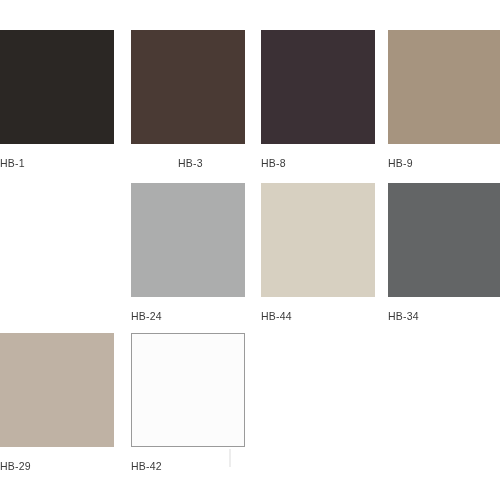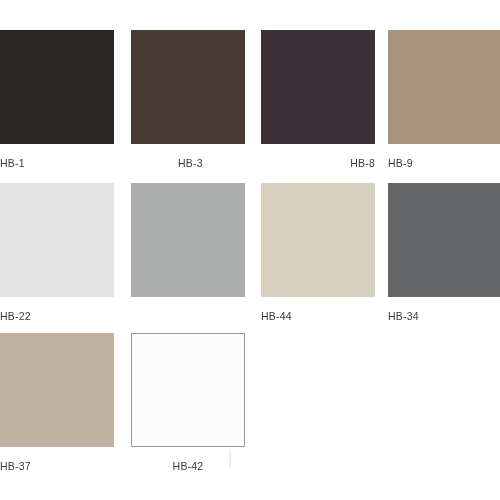--- a/index.html
+++ b/index.html
@@ -76,52 +76,49 @@
     <div class="swatch-cell col-1">
       <div class="swatch-chip" style="background: rgb(43, 39, 36);"></div>
       <div class="swatch-label" style="color: rgb(58, 58, 58);">HB-1</div>
     </div>
     <div class="swatch-cell col-2">
       <div class="swatch-chip" style="background: rgb(74, 58, 52);"></div>
       <div class="swatch-label" style="color: rgb(58, 58, 58); margin-left: 47px;">HB-3</div>
     </div>
     <div class="swatch-cell col-3">
       <div class="swatch-chip" style="background: rgb(59, 48, 53);"></div>
-      <div class="swatch-label" style="color: rgb(58, 58, 58); text-align: right;">HB-8</div>
+      <div class="swatch-label" style="color: rgb(58, 58, 58);">HB-8</div>
     </div>
     <div class="swatch-cell col-4">
       <div class="swatch-chip" style="background: rgb(166, 148, 127);"></div>
       <div class="swatch-label" style="color: rgb(58, 58, 58);">HB-9</div>
     </div>
   </div>
 
   <div class="swatch-row row-2">
-    <div class="swatch-cell col-1">
-      <div class="swatch-chip" style="background: rgb(227, 227, 227);"></div>
-      <div class="swatch-label" style="color: rgb(58, 58, 58);">HB-22</div>
-    </div>
     <div class="swatch-cell col-2">
       <div class="swatch-chip" style="background: rgb(172, 173, 173);"></div>
+      <div class="swatch-label" style="color: rgb(58, 58, 58);">HB-24</div>
     </div>
     <div class="swatch-cell col-3">
       <div class="swatch-chip" style="background: rgb(215, 208, 193);"></div>
       <div class="swatch-label" style="color: rgb(58, 58, 58);">HB-44</div>
     </div>
     <div class="swatch-cell col-4">
       <div class="swatch-chip" style="background: rgb(99, 101, 102);"></div>
       <div class="swatch-label" style="color: rgb(58, 58, 58);">HB-34</div>
     </div>
   </div>
 
   <div class="swatch-row row-3">
     <div class="swatch-cell col-1">
       <div class="swatch-chip" style="background: rgb(191, 178, 164);"></div>
-      <div class="swatch-label" style="color: rgb(58, 58, 58);">HB-37</div>
+      <div class="swatch-label" style="color: rgb(58, 58, 58);">HB-29</div>
     </div>
     <div class="swatch-cell col-2">
       <div class="swatch-chip bordered" style="background: rgb(252, 252, 252);"></div>
-      <div class="swatch-label" style="color: rgb(58, 58, 58); text-align: center;">HB-42</div>
+      <div class="swatch-label" style="color: rgb(58, 58, 58);">HB-42</div>
     </div>
   </div>
 
   <div class="scroll-tick" style="background: rgb(237, 237, 237);"></div>
 
 </div>
 
 </body></html>

